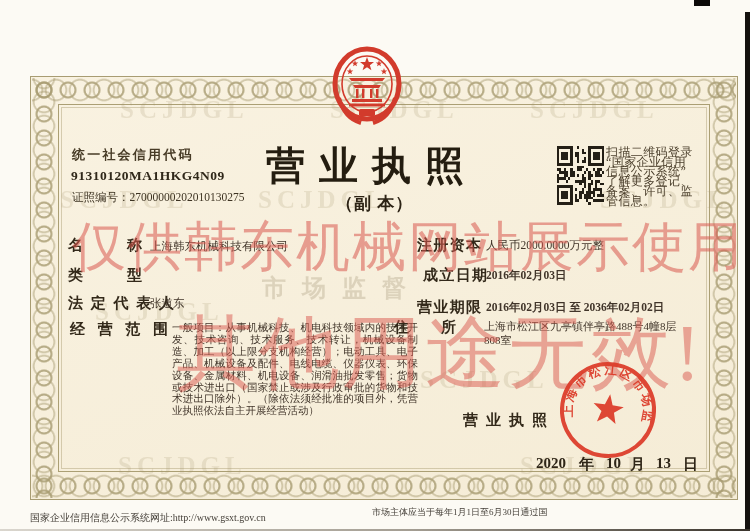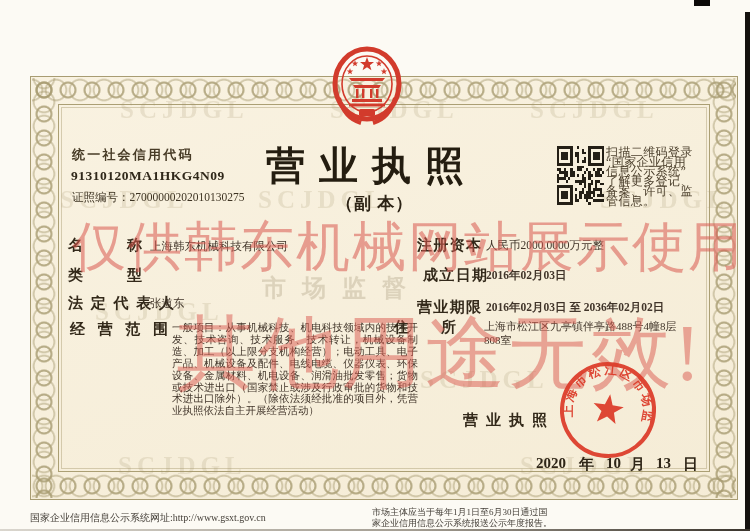--- a/index.html
+++ b/index.html
@@ -317,19 +317,18 @@
   </svg>
 
   <div class="wmlayer">
     <div class="wm1">仅供韩东机械网站展示使用</div>
     <div class="wm2">其他用途无效!</div>
   </div>
 
   <div class="foot" style="left:30px;top:511px;">国家企业信用信息公示系统网址:http://www.gsxt.gov.cn</div>
   <div class="foot mid" style="left:372px;top:507px;">
     <div>市场主体应当于每年1月1日至6月30日通过国</div>
-    <div>家企业信用信息公示系统报送公示年度报告。</div>
   </div>
 
   <div class="edge-right"></div>
   <div class="edge-topmark"></div>
   <div class="edge-bottom"></div>
 </div>
 
 </body></html>

